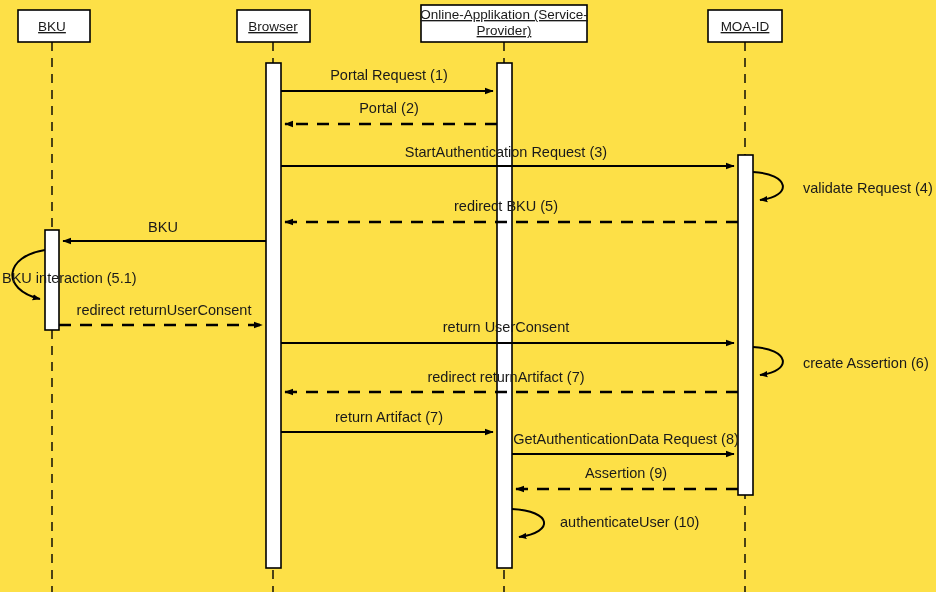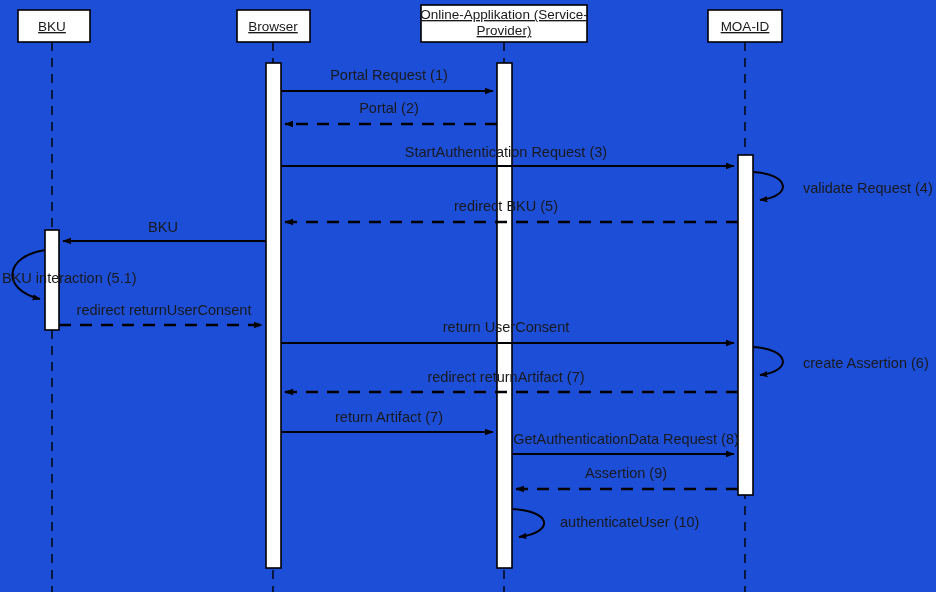--- a/index.html
+++ b/index.html
@@ -4,21 +4,21 @@
 <style>
   html, body {
     margin: 0;
     padding: 0;
     background: #ffffff;
   }
   #canvas {
     position: relative;
     width: 936px;
     height: 592px;
-    background: #1d4ed8;
+    background: #fde047;
     font-family: "Liberation Sans", sans-serif;
     overflow: hidden;
   }
   svg.diagram {
     position: absolute;
     top: 0;
     left: 0;
     width: 936px;
     height: 592px;
   }

